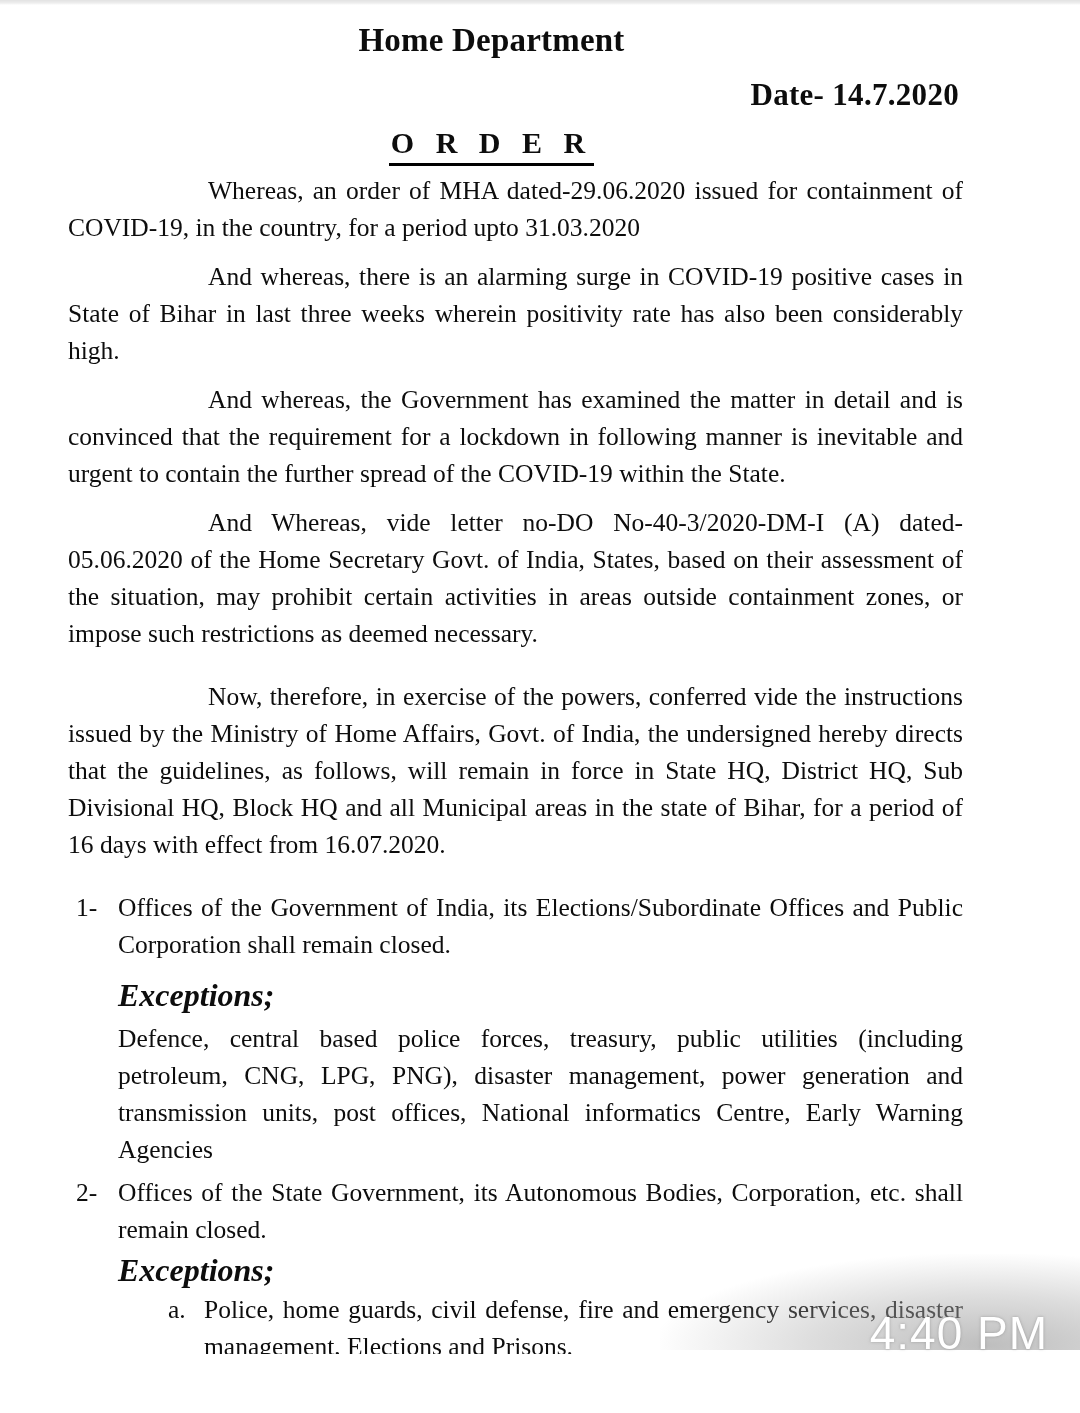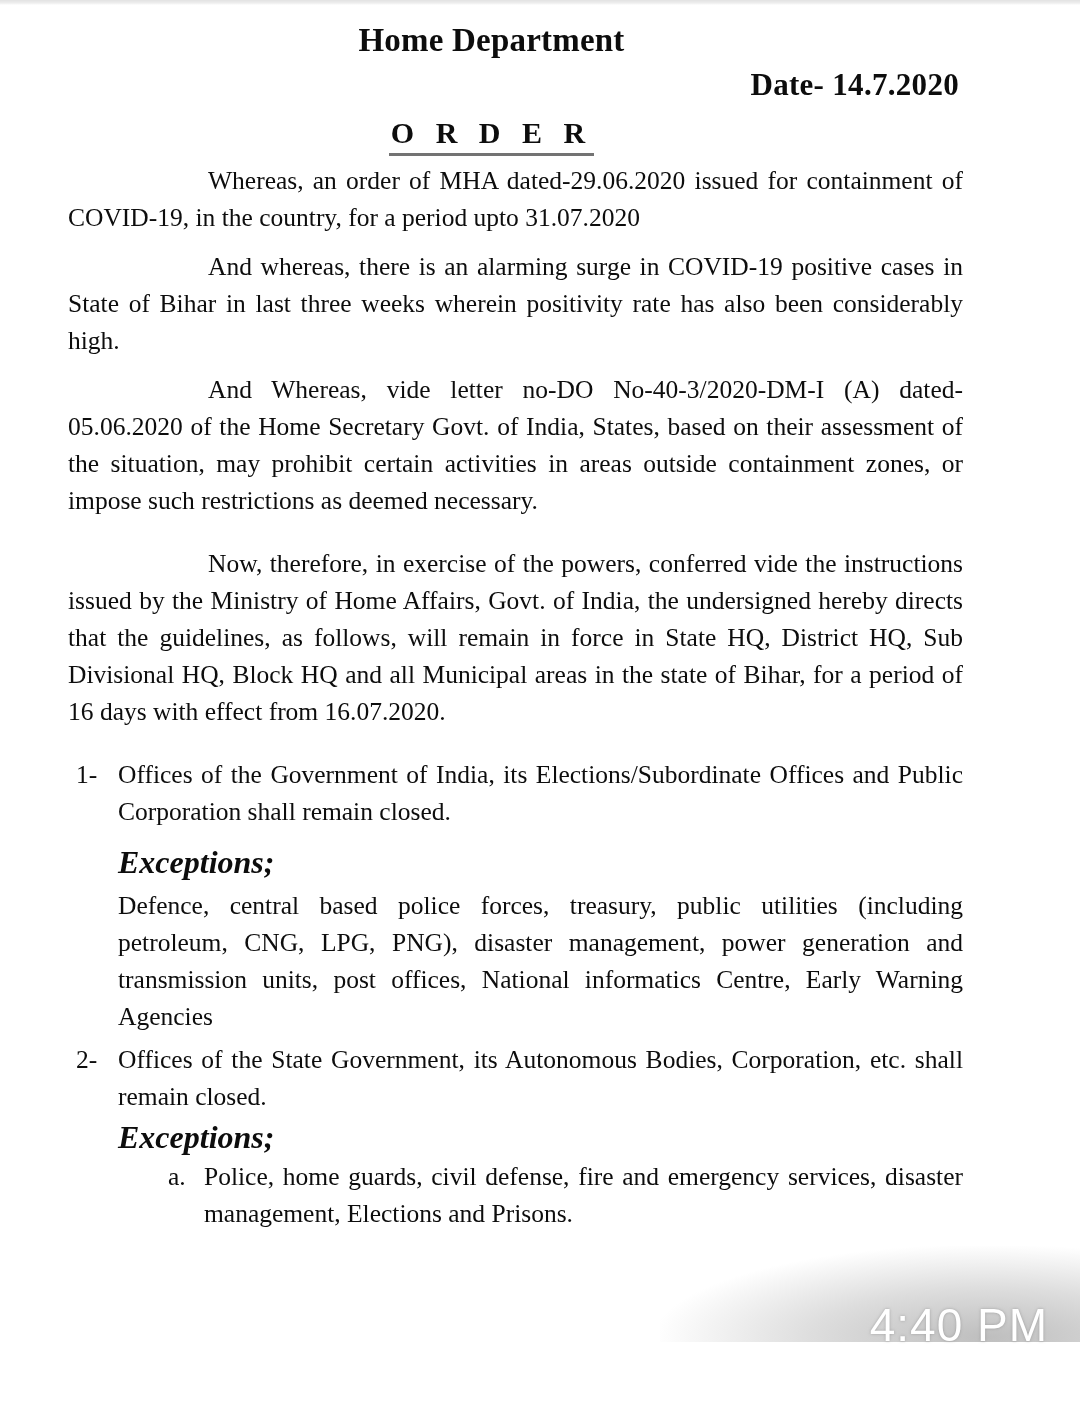--- a/index.html
+++ b/index.html
@@ -46,37 +46,37 @@
     letter-spacing: 0.2px;
     margin: 0;
     padding-right: 48px;       
   }
 
   .date-line {
     text-align: right;
     font-weight: bold;
     font-size: 31px;
     line-height: 44px;
-    margin: 0 0 0 0;
+    margin: 10px 0 0 0;
     padding-right: 4px;
     letter-spacing: 0.3px;
   }
 
   .order-wrap {
     text-align: center;
     margin: 8px 0 6px 0;
     padding-right: 48px;
   }
   .order-title {
     display: inline-block;
     font-weight: bold;
     font-size: 30px;
     letter-spacing: 7px;
     padding: 0 2px 2px 2px;
-    border-bottom: 3px solid #737373;
+    border-bottom: 3px solid #000000;
     line-height: 36px;
   }
 
   
   .para {
     text-align: justify;
     text-justify: inter-word;
     font-size: 25.5px;
     line-height: 37px;
     margin: 0 0 5px 0;
@@ -146,21 +146,21 @@
     font-size: 25.5px;
     line-height: 37px;
     text-align: justify;
     text-justify: inter-word;
   }
 
   
   .clock-overlay {
     position: absolute;
     right: 0;
-    bottom: 12px;
+    bottom: 4px;
     width: 420px;
     height: 96px;
     pointer-events: none;
     background: radial-gradient(ellipse at 78% 95%, rgba(150,150,150,0.62) 0%, rgba(175,175,175,0.42) 38%, rgba(255,255,255,0.0) 72%);
   }
   .clock-text {
     position: absolute;
     right: 32px;
     bottom: -10px;
     font-family: "Liberation Sans", "DejaVu Sans", sans-serif;
@@ -183,22 +183,23 @@
 
     <div>
       <div class="hdr-line">Home Department</div>
       <div class="date-line">Date- 14.7.2020</div>
       <div class="order-wrap">
         <span class="order-title">O R D E R</span>
       </div>
     </div>
 
     <div>
-      <p class="para">Whereas, an order of MHA dated-29.06.2020 issued for containment of COVID-19, in the country, for a period upto 31.07.2020</p>
+      <p class="para">Whereas, an order of MHA dated-29.06.2020 issued for containment of COVID-19, in the country, for a period upto 31.03.2020</p>
       <p class="para gap-before">And whereas, there is an alarming surge in COVID-19 positive cases in State of Bihar in last three weeks wherein positivity rate has also been considerably high.</p>
+      <p class="para gap-before">And whereas, the Government has examined the matter in detail and is convinced that the requirement for a lockdown in following manner is inevitable and urgent to contain the further spread of the COVID-19 within the State.</p>
       <p class="para gap-before gap-after">And Whereas, vide letter no-DO No-40-3/2020-DM-I (A) dated-05.06.2020 of the Home Secretary Govt. of India, States, based on their assessment of the situation, may prohibit certain activities in areas outside containment zones, or impose such restrictions as deemed necessary.</p>
       <p class="para gap-before gap-after">Now, therefore, in exercise of the powers, conferred vide the instructions issued by the Ministry of Home Affairs, Govt. of India, the undersigned hereby directs that the guidelines, as follows, will remain in force in State HQ, District HQ, Sub Divisional HQ, Block HQ and all Municipal areas in the state of Bihar, for a period of 16 days with effect from 16.07.2020.</p>
     </div>
 
     <div>
       <div class="num-item">
         <span class="num-marker">1-</span>
         <span class="num-body">Offices of the Government of India, its Elections/Subordinate Offices and Public Corporation shall remain closed.</span>
       </div>
       <div class="exceptions-label">Exceptions;</div>

